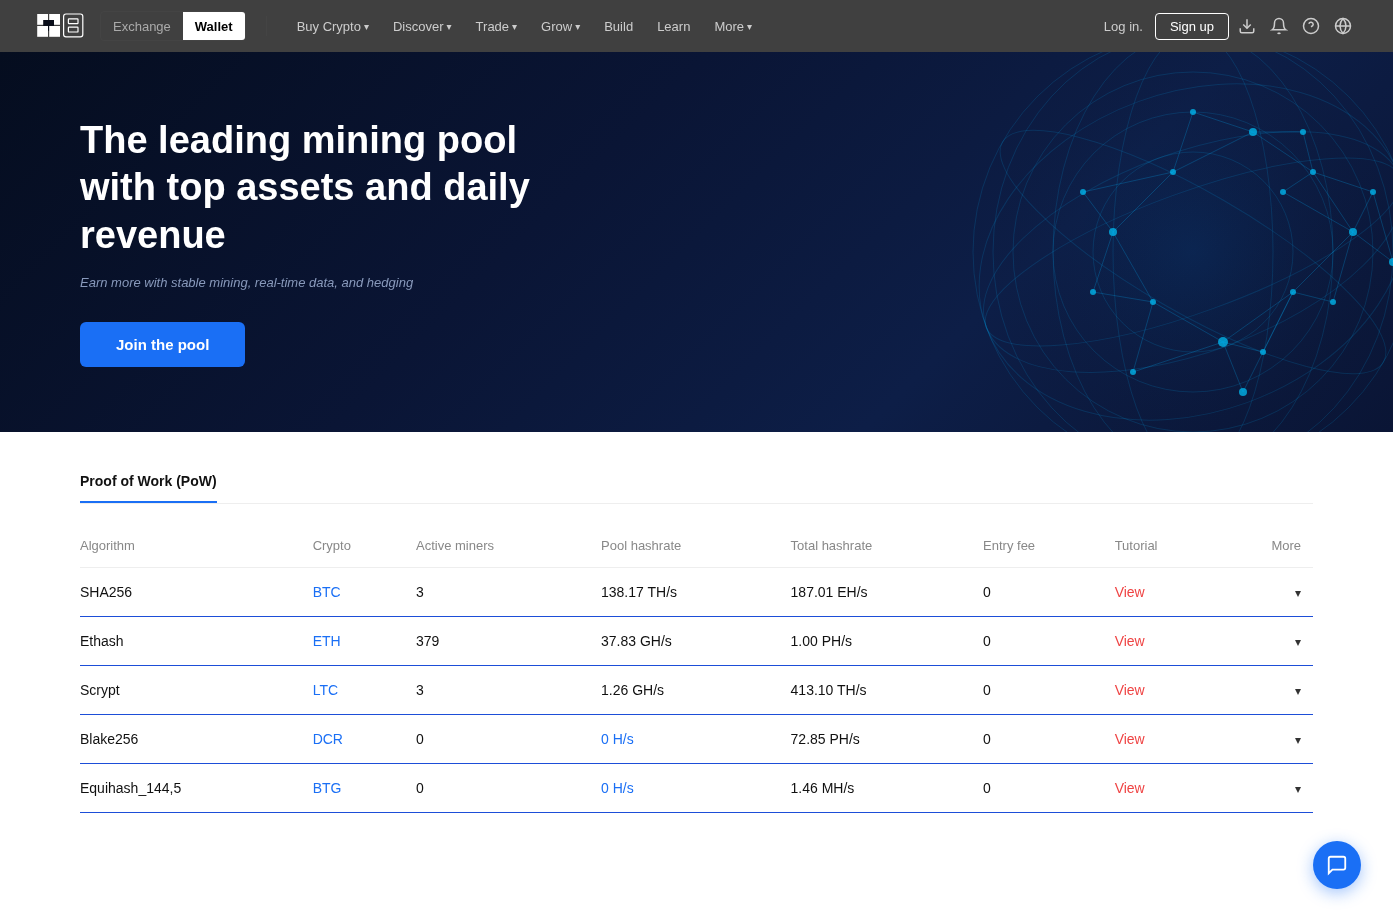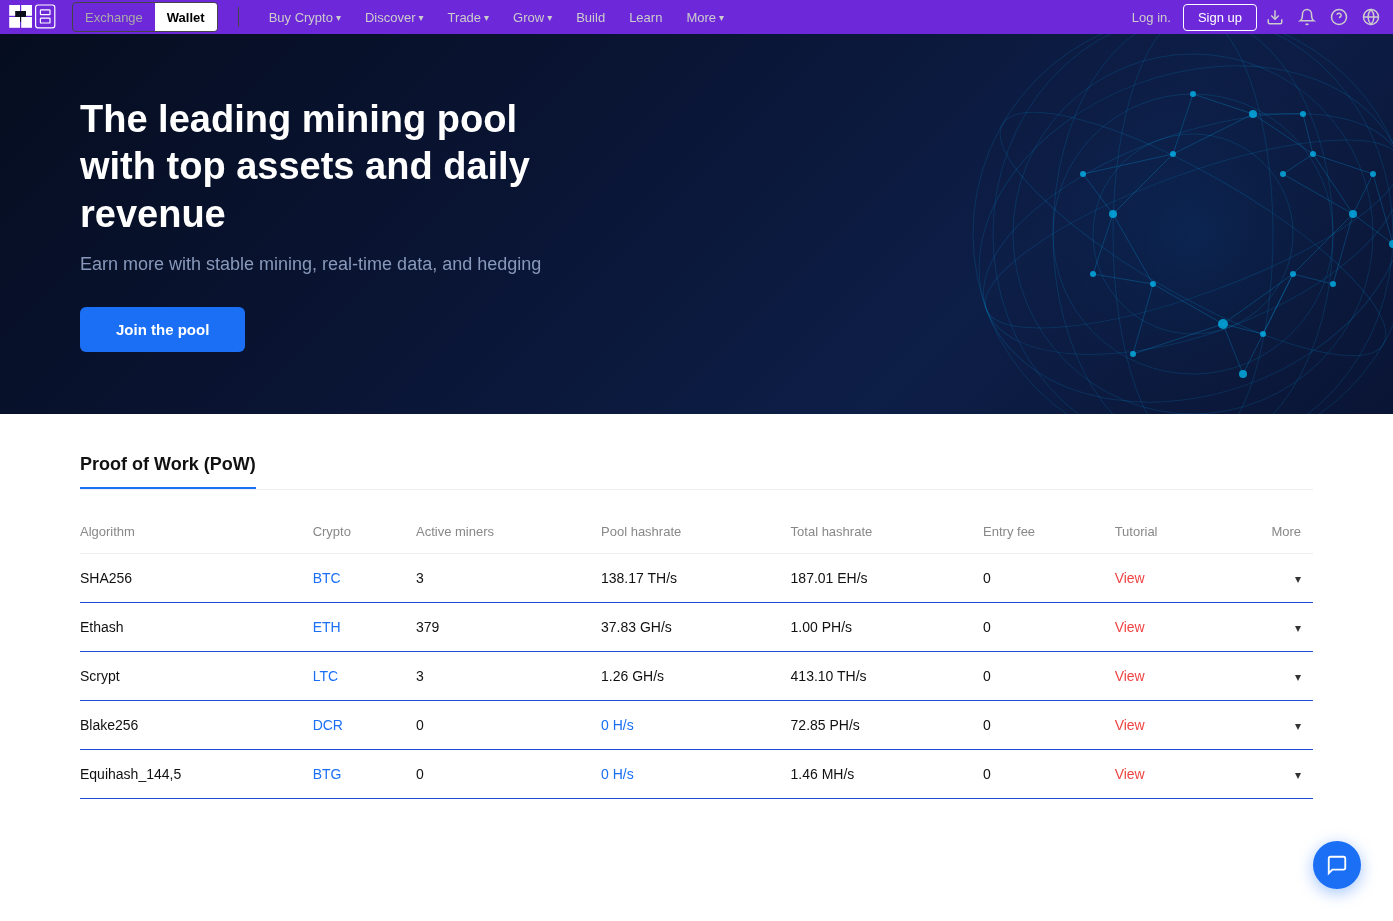--- a/index.html
+++ b/index.html
@@ -2,23 +2,23 @@
 <html><head>
   <meta charset="utf-8">
   <style>
     * { margin: 0; padding: 0; box-sizing: border-box; }
     body { font-family: -apple-system, BlinkMacSystemFont, 'Segoe UI', sans-serif; background: #fff; color: #fff; }
 
     
     .navbar {
       display: flex;
       align-items: center;
-      background: #6d28d9;
-      padding: 0 8px;
-      height: 34px;
+      background: #404040;
+      padding: 0 36px;
+      height: 52px;
       position: relative;
       z-index: 10;
     }
     .navbar-logo {
       display: flex;
       align-items: center;
       margin-right: 16px;
     }
     .logo-svg { width: 48px; height: 28px; }
     .nav-toggle {
@@ -119,23 +119,24 @@
       z-index: 2;
     }
     .hero-title {
       font-size: 38px;
       font-weight: 700;
       line-height: 1.25;
       color: #fff;
       margin-bottom: 16px;
     }
     .hero-subtitle {
-      font-size: 18px;
+      font-size: 13px;
       color: #8899bb;
       margin-bottom: 32px;
+      font-style: italic;
     }
     .btn-join {
       background: #1a6ff5;
       color: #fff;
       border: none;
       border-radius: 6px;
       padding: 14px 36px;
       font-size: 15px;
       font-weight: 600;
       cursor: pointer;
@@ -151,21 +152,21 @@
       z-index: 1;
     }
 
     
     .content {
       background: #fff;
       padding: 40px 80px 80px;
       color: #111;
     }
     .section-title {
-      font-size: 18px;
+      font-size: 14px;
       font-weight: 700;
       color: #111;
       padding-bottom: 12px;
       border-bottom: 2px solid #1a6ff5;
       display: inline-block;
       margin-bottom: 0;
     }
     .section-divider {
       width: 100%;
       height: 1px;

